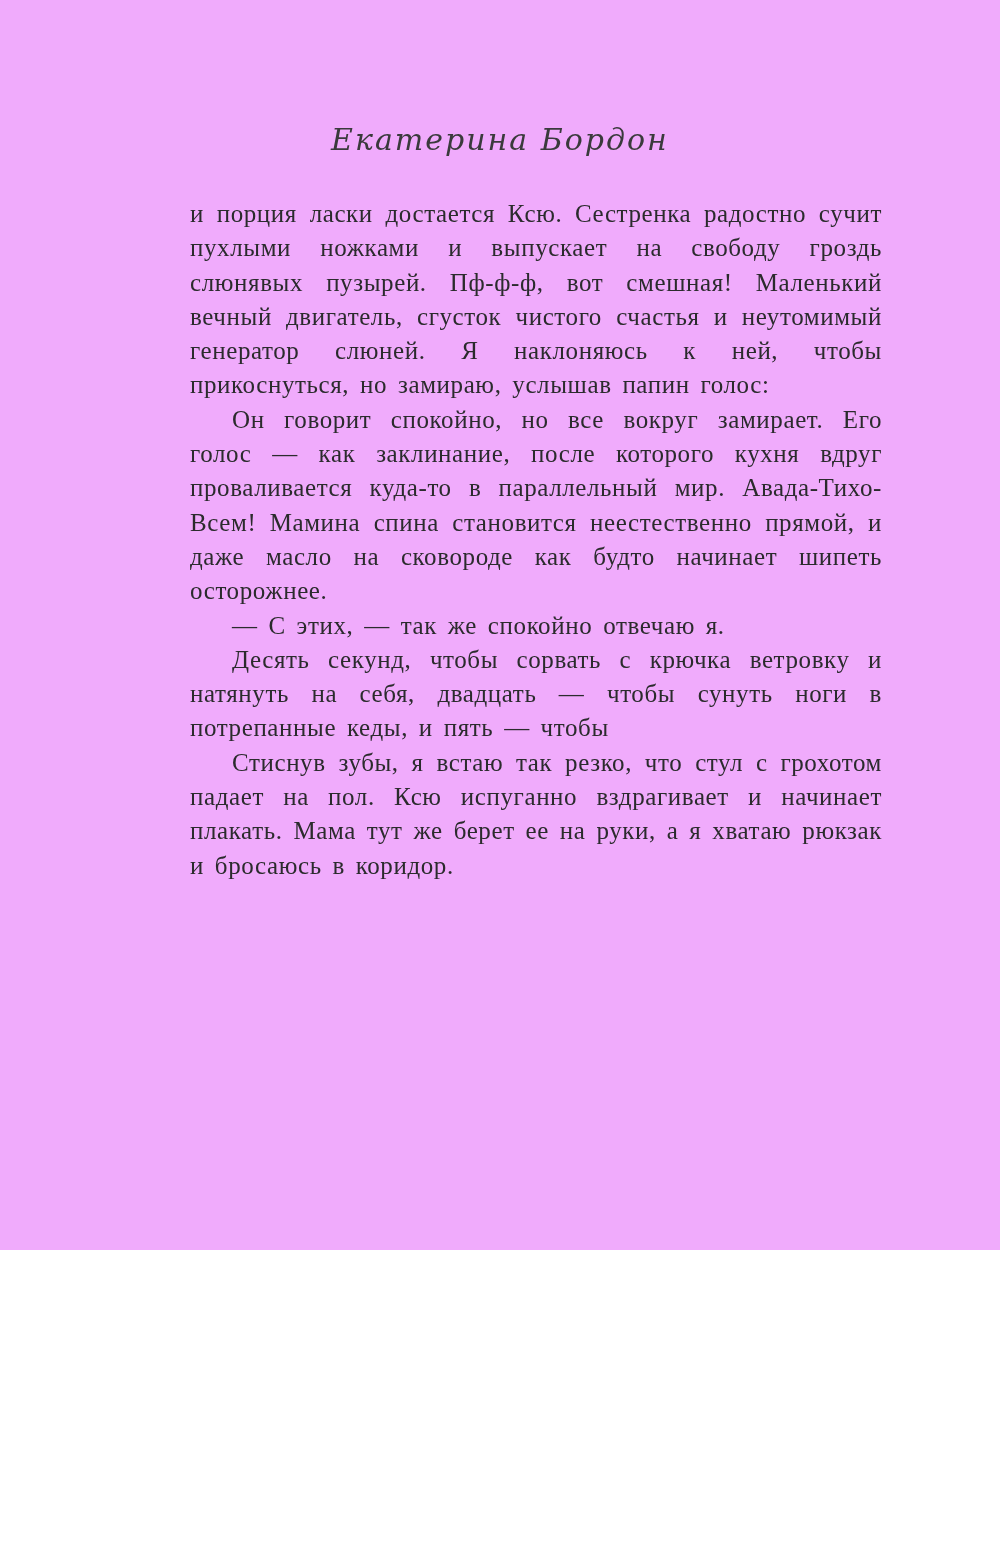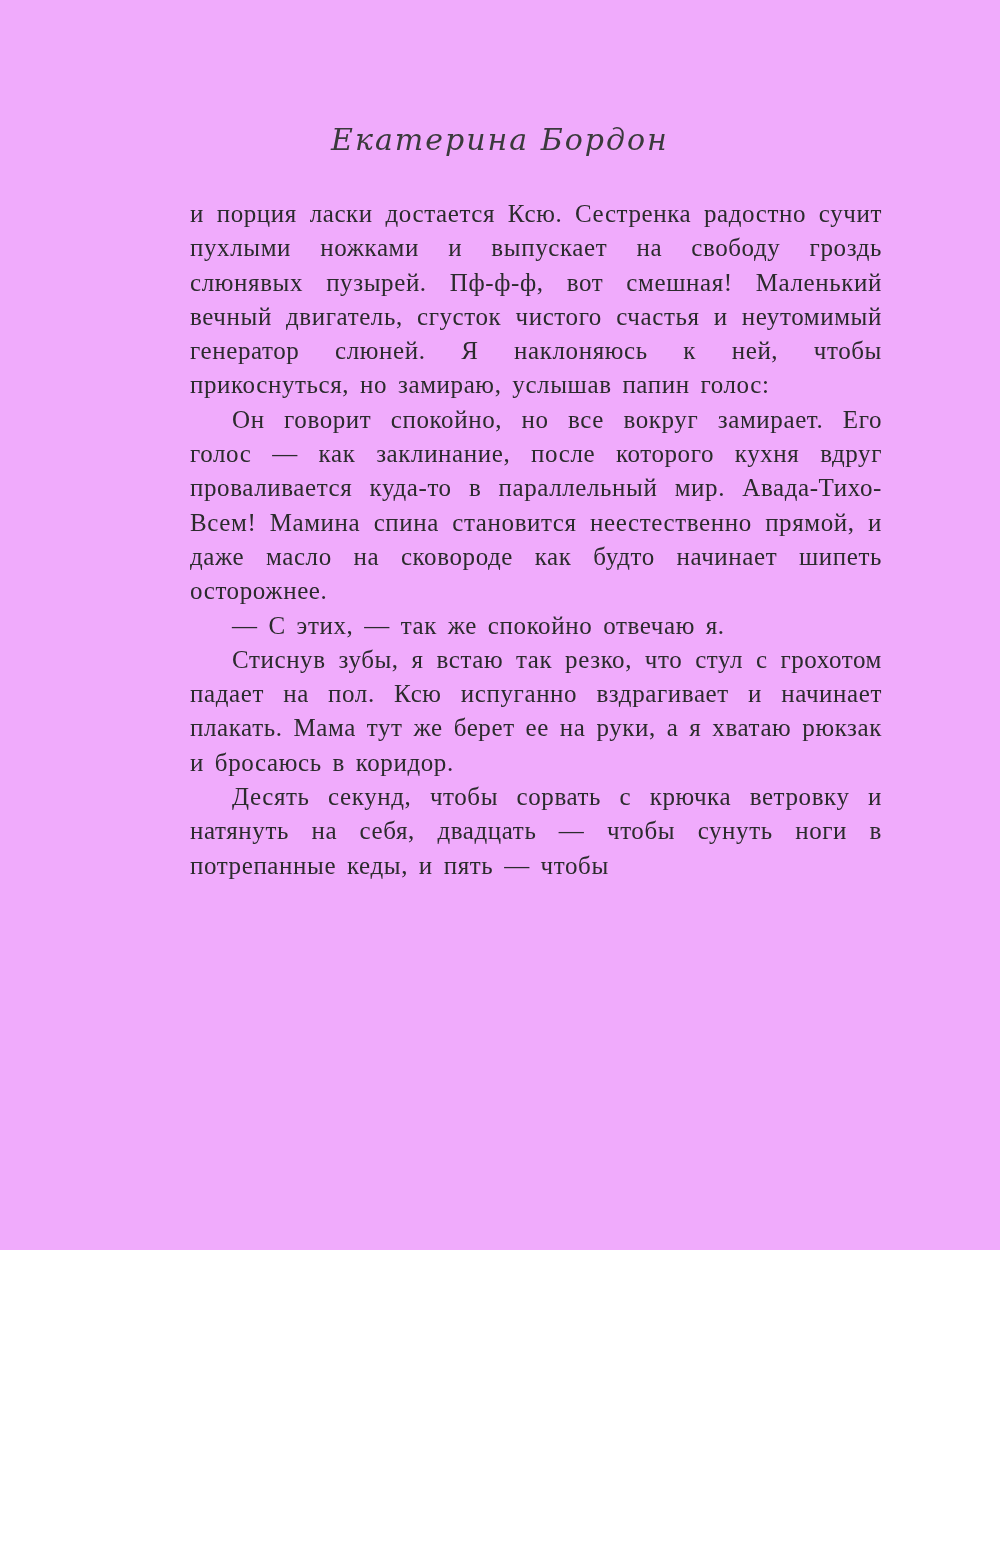--- a/index.html
+++ b/index.html
@@ -63,18 +63,18 @@
 </head>
 <body>
 
 <div class="book-page">
   <div class="running-head">Екатерина Бордон</div>
 
   <div class="text-block">
       <p class="" lang="ru">и порция ласки достается Ксю. Сестренка радостно сучит пухлыми ножками и выпускает на свободу гроздь слюнявых пузырей. Пф-ф-ф, вот смешная! Маленький вечный двигатель, сгусток чистого счастья и неутомимый генератор слюней. Я наклоняюсь к ней, чтобы прикоснуться, но замираю, услышав папин голос:</p>
       <p class="indented" lang="ru">Он говорит спокойно, но все вокруг замирает. Его голос — как заклинание, после которого кухня вдруг проваливается куда-то в параллельный мир. Авада-Тихо-Всем! Мамина спина становится неестественно прямой, и даже масло на сковороде как будто начинает шипеть осторожнее.</p>
       <p class="indented" lang="ru">— С этих, — так же спокойно отвечаю я.</p>
+      <p class="indented" lang="ru">Десять секунд, чтобы сорвать с крючка ветровку и натянуть на себя, двадцать — чтобы сунуть ноги в потрепанные кеды, и пять — чтобы</p>
       <p class="indented" lang="ru">Стиснув зубы, я встаю так резко, что стул с грохотом падает на пол. Ксю испуганно вздрагивает и начинает плакать. Мама тут же берет ее на руки, а я хватаю рюкзак и бросаюсь в коридор.</p>
-      <p class="indented" lang="ru">Десять секунд, чтобы сорвать с крючка ветровку и натянуть на себя, двадцать — чтобы сунуть ноги в потрепанные кеды, и пять — чтобы</p>
     </div>
 
   <div class="page-number">6</div>
 </div>
 
 </body></html>

